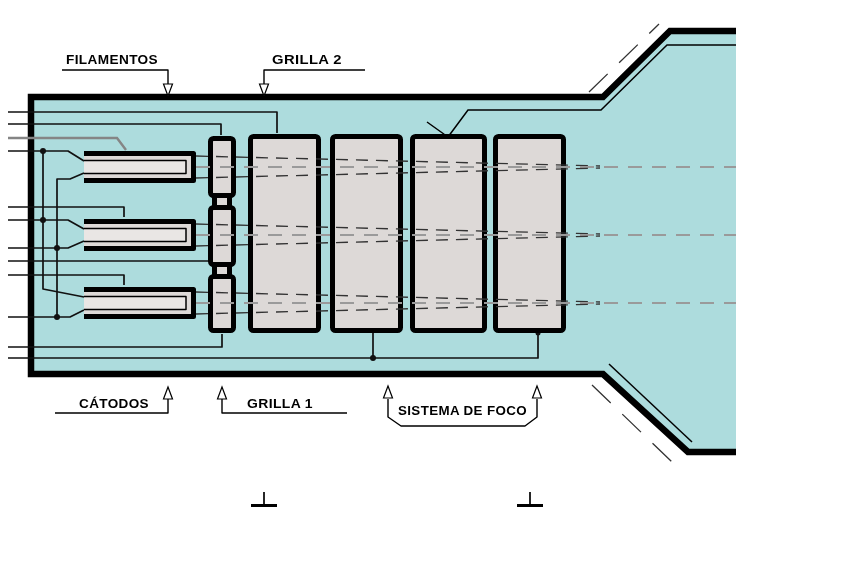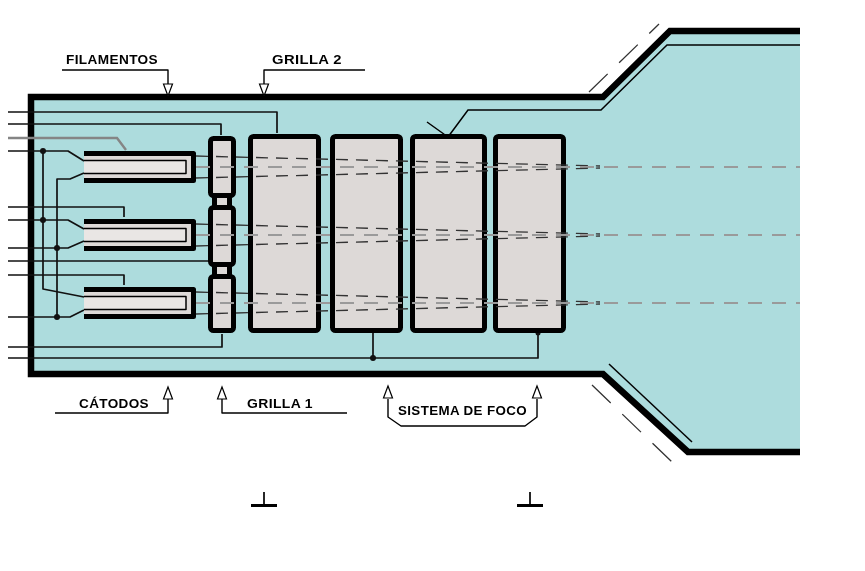--- a/index.html
+++ b/index.html
@@ -1,18 +1,18 @@
 <!DOCTYPE html>
 <html><head>
 <meta charset="utf-8">
 <style>
   html,body{margin:0;padding:0;background:#fff;}
   .stage{
     position:relative;
-    width:800px;height:571px;
+    width:736px;height:571px;
     background:var(--background,#ffffff);
     font-family:"Liberation Sans", sans-serif;
     overflow:hidden;
   }
   svg{display:block;}
   
   .tube-body{fill:var(--tube_fill,#addcdd);stroke:var(--outline,#000);stroke-width:6.5;stroke-linejoin:miter;}
   .inner-line{fill:none;stroke:var(--outline,#000);stroke-width:1.5;}
   .break-dash{fill:none;stroke:#333;stroke-width:1.3;stroke-dasharray:26 16;}
   

